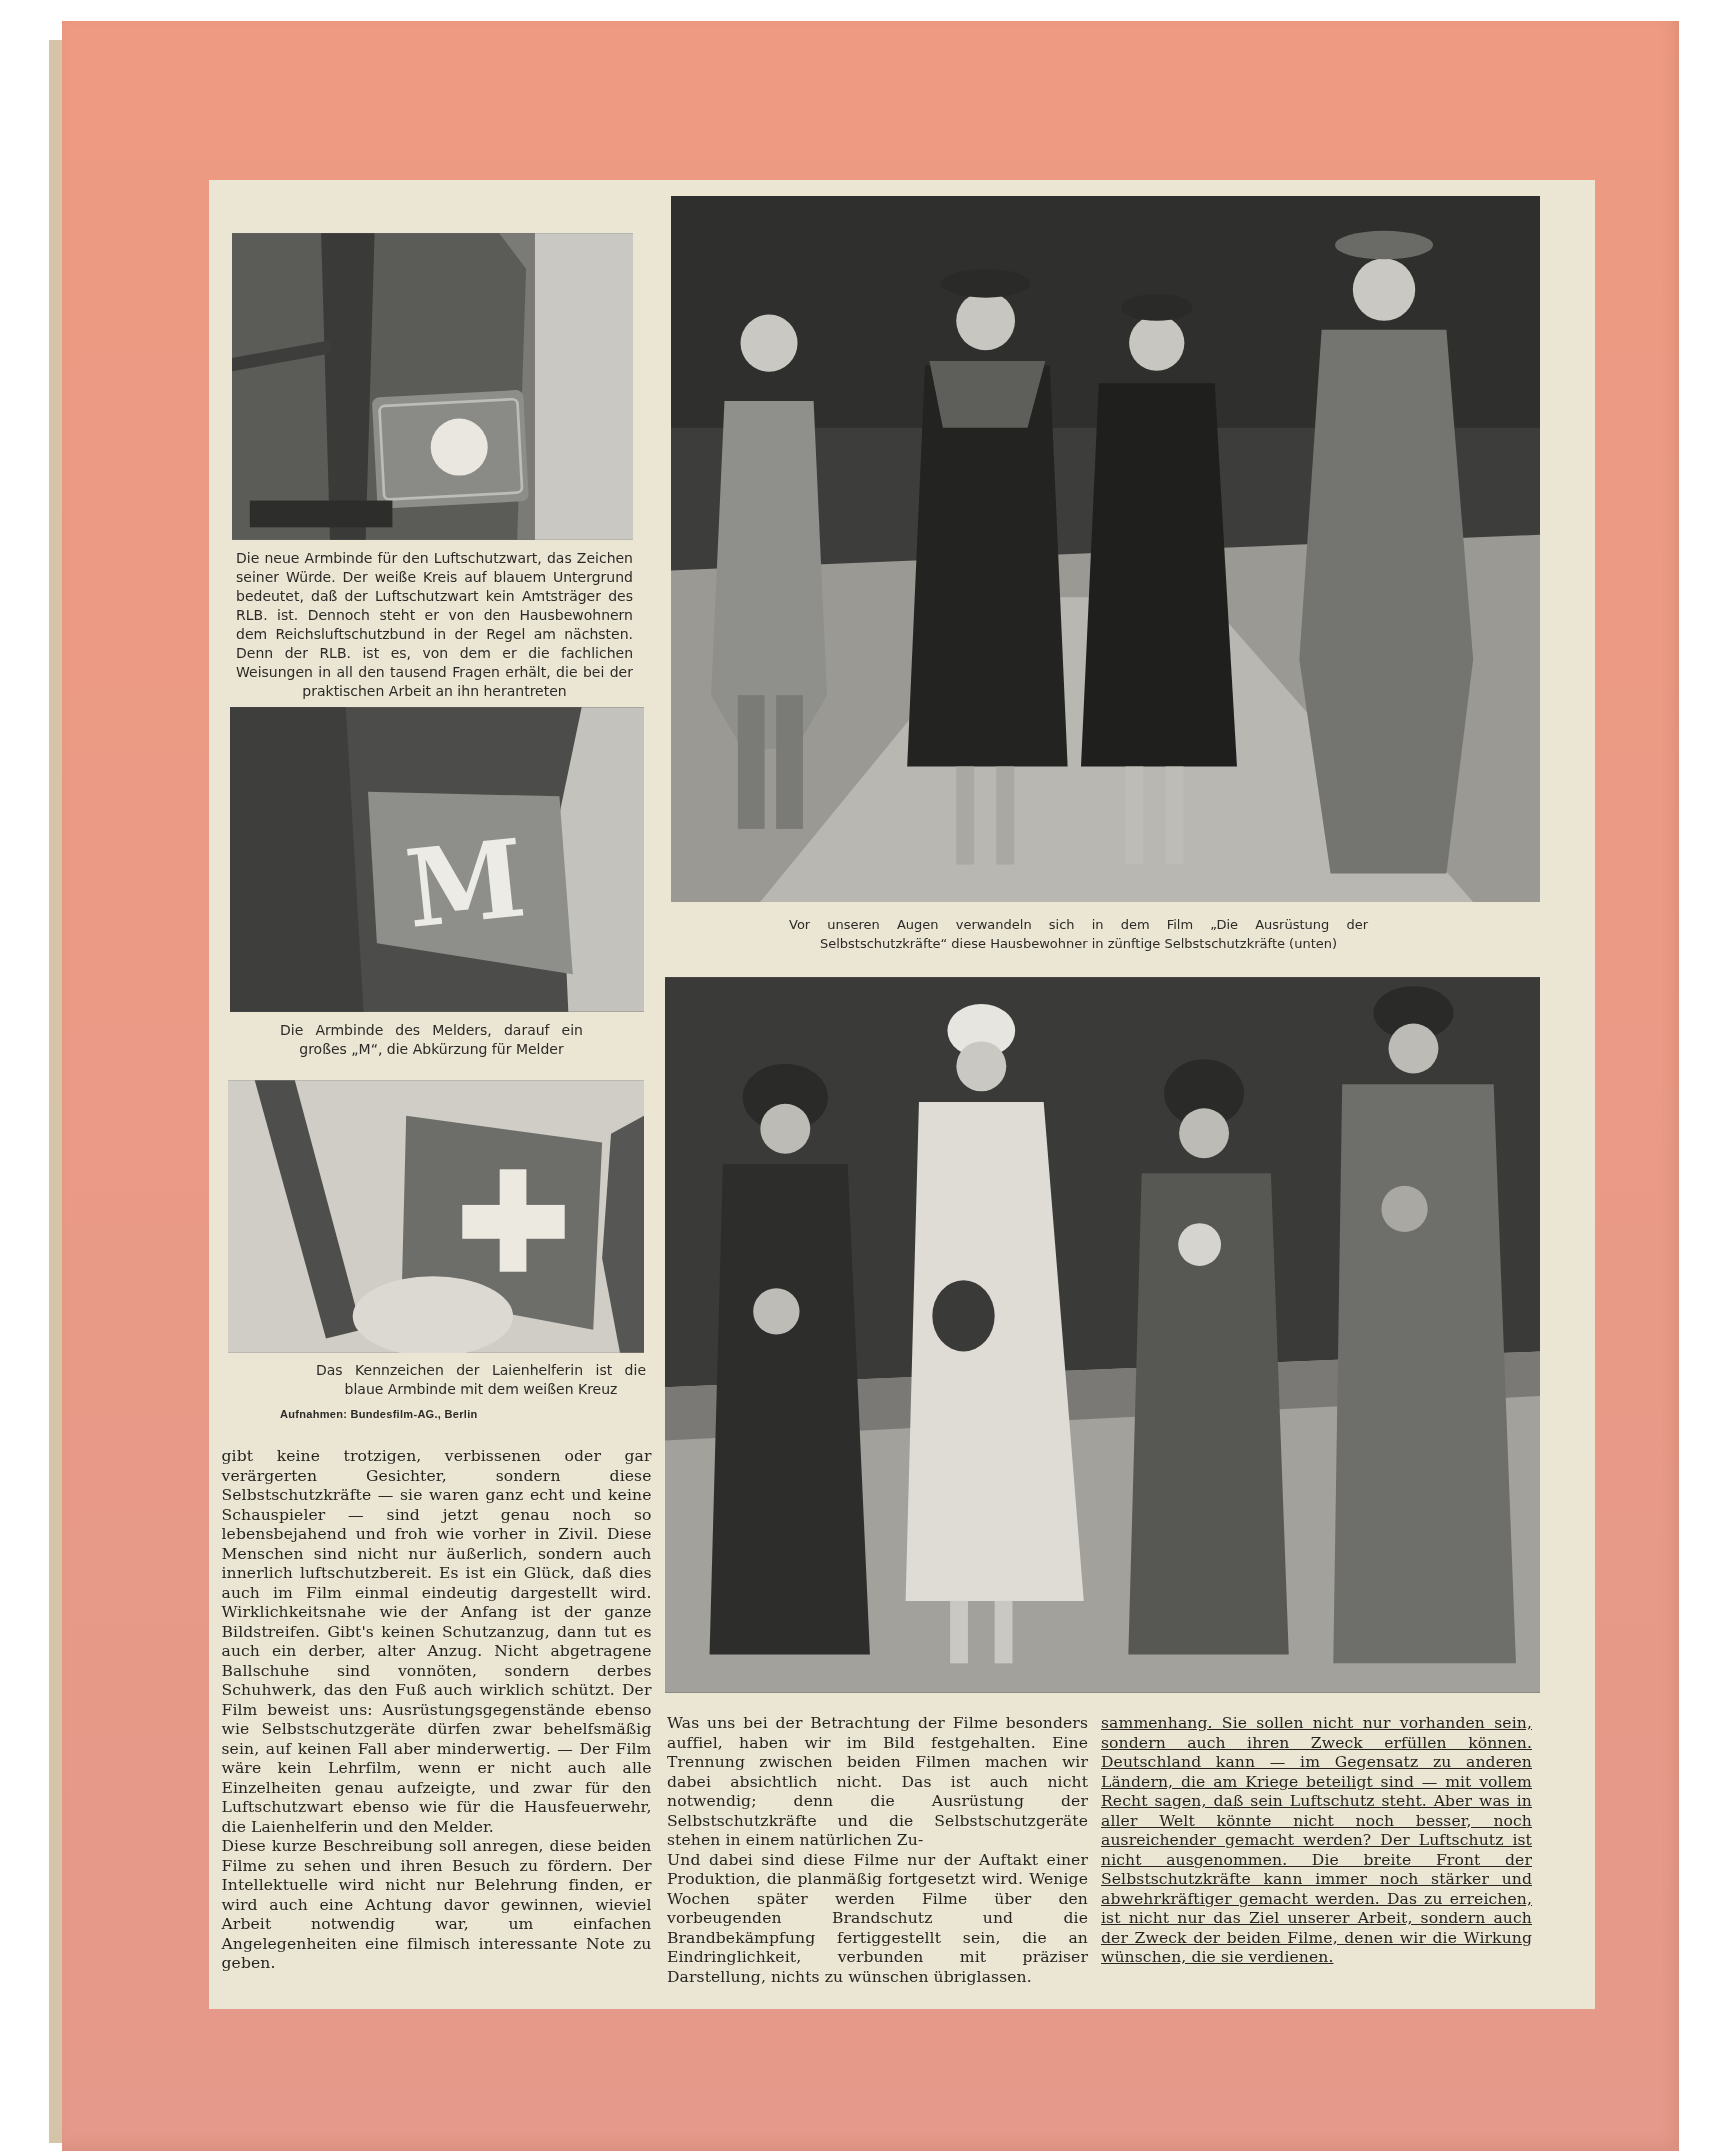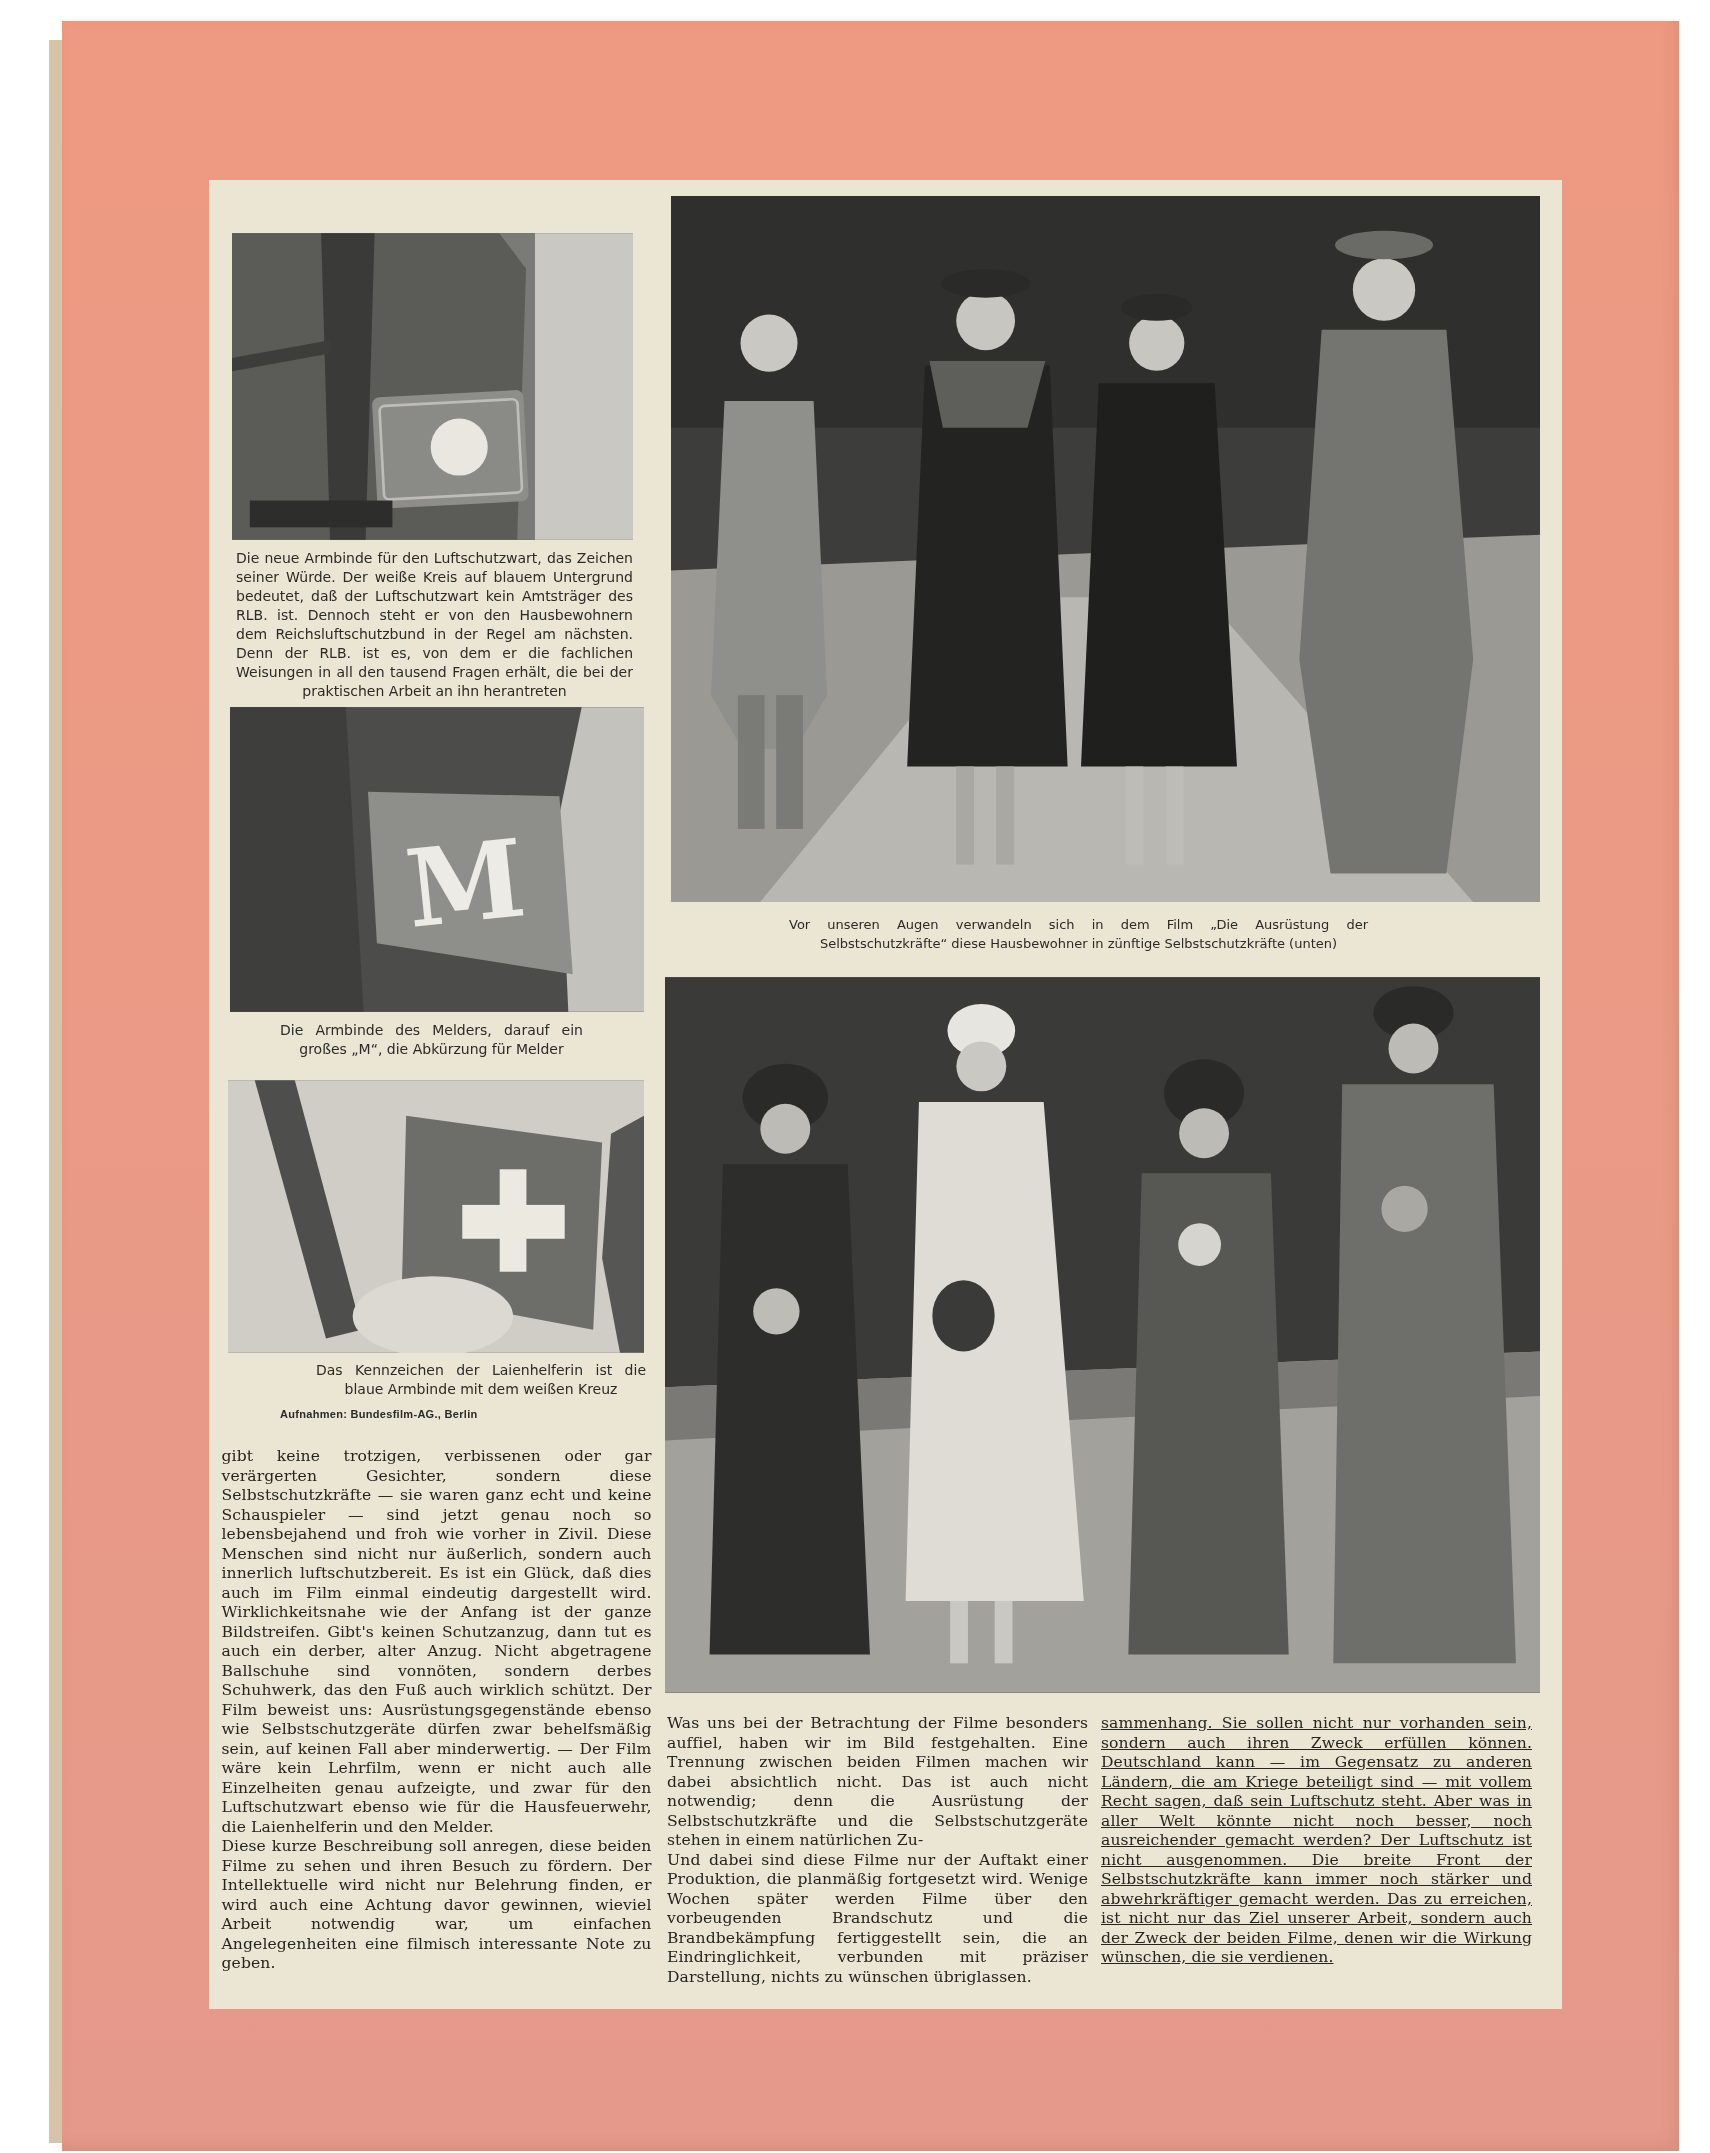--- a/index.html
+++ b/index.html
@@ -13,20 +13,21 @@
       background: #d6c4a8;
     }
     .board {
       position: absolute; left: 62px; top: 20.5px; width: 1617px; height: 2130px;
       background: linear-gradient(180deg, #ee9a82 0%, #ea9a86 50%, #e5998a 100%);
       box-shadow: inset -5.3px -5.3px 12.5px rgba(150,80,60,0.15);
     }
     .page {
       position: absolute; left: 209px; top: 180px; width: 1353px; height: 1829px;
       background: #ebe5d4;
+      padding-left: 33px;
     }
     .photo {
       position: absolute; overflow: hidden;
       background: #6d6d69;
     }
     .caption {
       position: absolute; color: #2b2a26;
       font-family: "DejaVu Sans", sans-serif;
       text-align: justify; text-align-last: center;
     }

